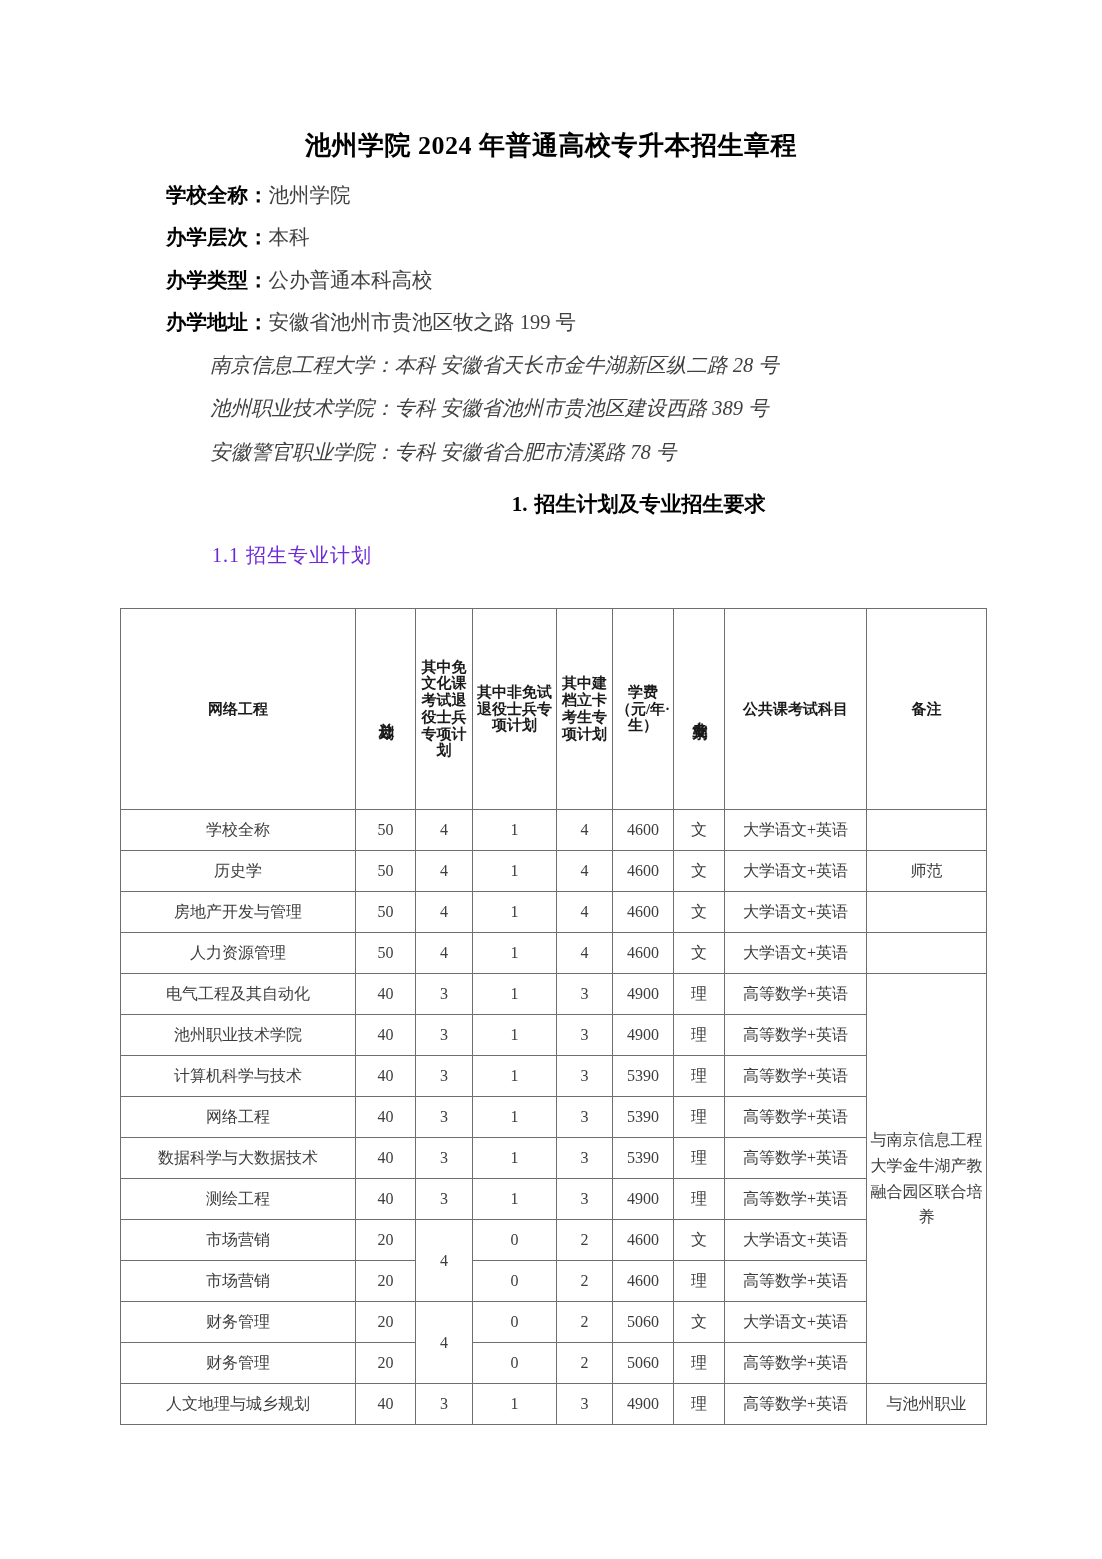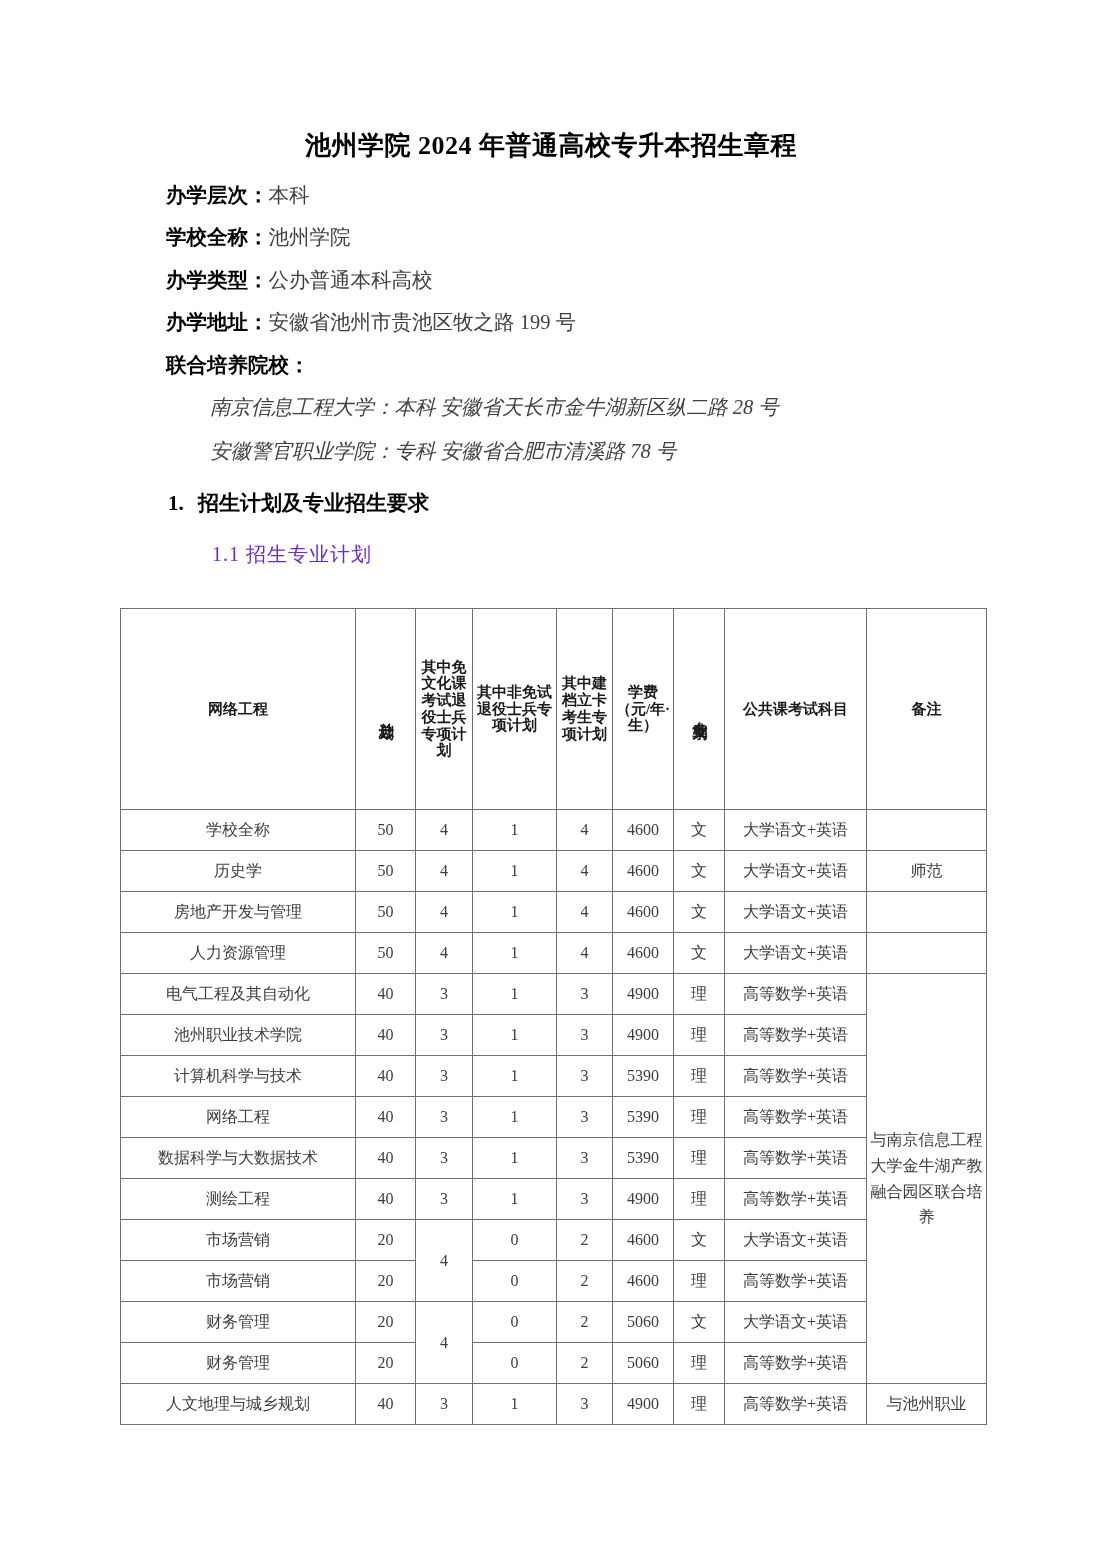--- a/index.html
+++ b/index.html
@@ -69,20 +69,21 @@
 
   
   .h-num {
     font-size: 21px;
     font-weight: bold;
     color: #000000;
     padding-left: 168px;
     margin-top: 32px;
     margin-bottom: 0;
     line-height: 1;
+    text-align: center;
   }
   .h-num .num { display: inline-block; width: 30px; }
   .h-sub {
     font-size: 20px;
     color: #6d28d9;
     padding-left: 212px;
     margin-top: 30px;
     margin-bottom: 0;
     line-height: 1;
     letter-spacing: 1px;
@@ -151,37 +152,35 @@
 </style>
 </head>
 <body>
 
 <div class="page">
 
   <h1 class="doc-title">池州学院 2024 年普通高校专升本招生章程</h1>
 
   <div class="info-block">
     <div class="info-line">
-      <span class="info-label">办学层次：</span><span class="info-value">本科</span>
+      <span class="info-label">学校全称：</span><span class="info-value">池州学院</span>
     </div>
     <div class="info-line">
-      <span class="info-label">学校全称：</span><span class="info-value">池州学院</span>
+      <span class="info-label">办学层次：</span><span class="info-value">本科</span>
     </div>
     <div class="info-line">
       <span class="info-label">办学类型：</span><span class="info-value">公办普通本科高校</span>
     </div>
     <div class="info-line">
       <span class="info-label">办学地址：</span><span class="info-value">安徽省池州市贵池区牧之路 199 号</span>
     </div>
-    <div class="info-line">
-      <span class="info-label">联合培养院校：</span>
-    </div>
 
     <div class="partner-list">
       <div class="partner-line">南京信息工程大学：本科  安徽省天长市金牛湖新区纵二路 28 号</div>
+      <div class="partner-line">池州职业技术学院：专科  安徽省池州市贵池区建设西路 389 号</div>
       <div class="partner-line">安徽警官职业学院：专科  安徽省合肥市清溪路 78 号</div>
     </div>
   </div>
 
   <div class="h-num">
     <span class="num">1.</span><span>招生计划及专业招生要求</span>
   </div>
 
   <div class="h-sub">1.1  招生专业计划</div>
 

